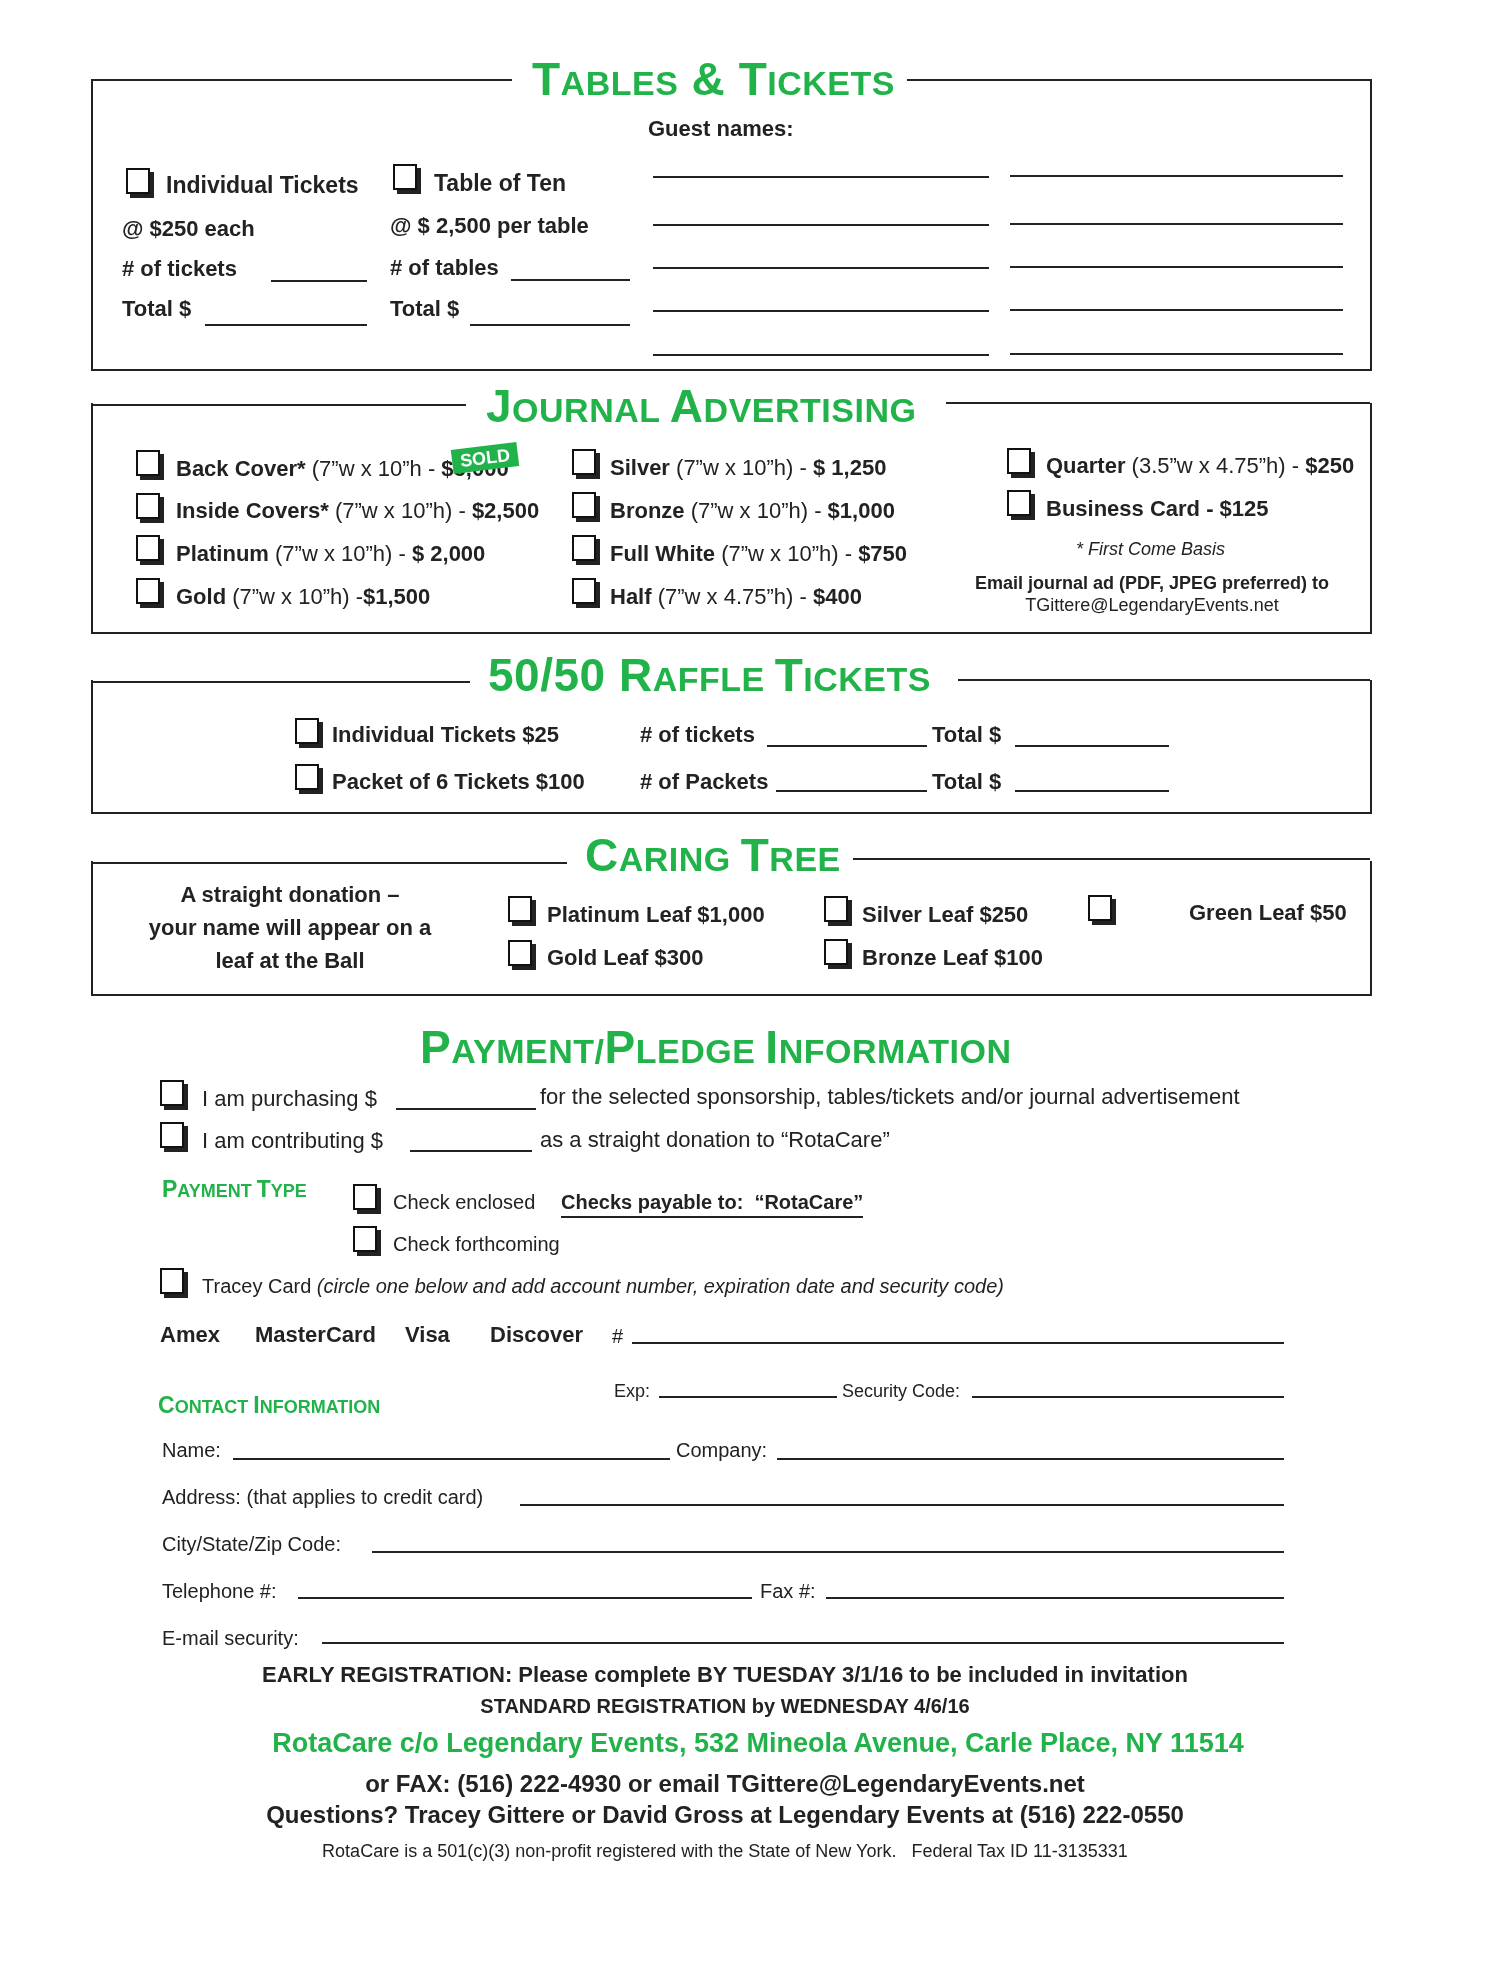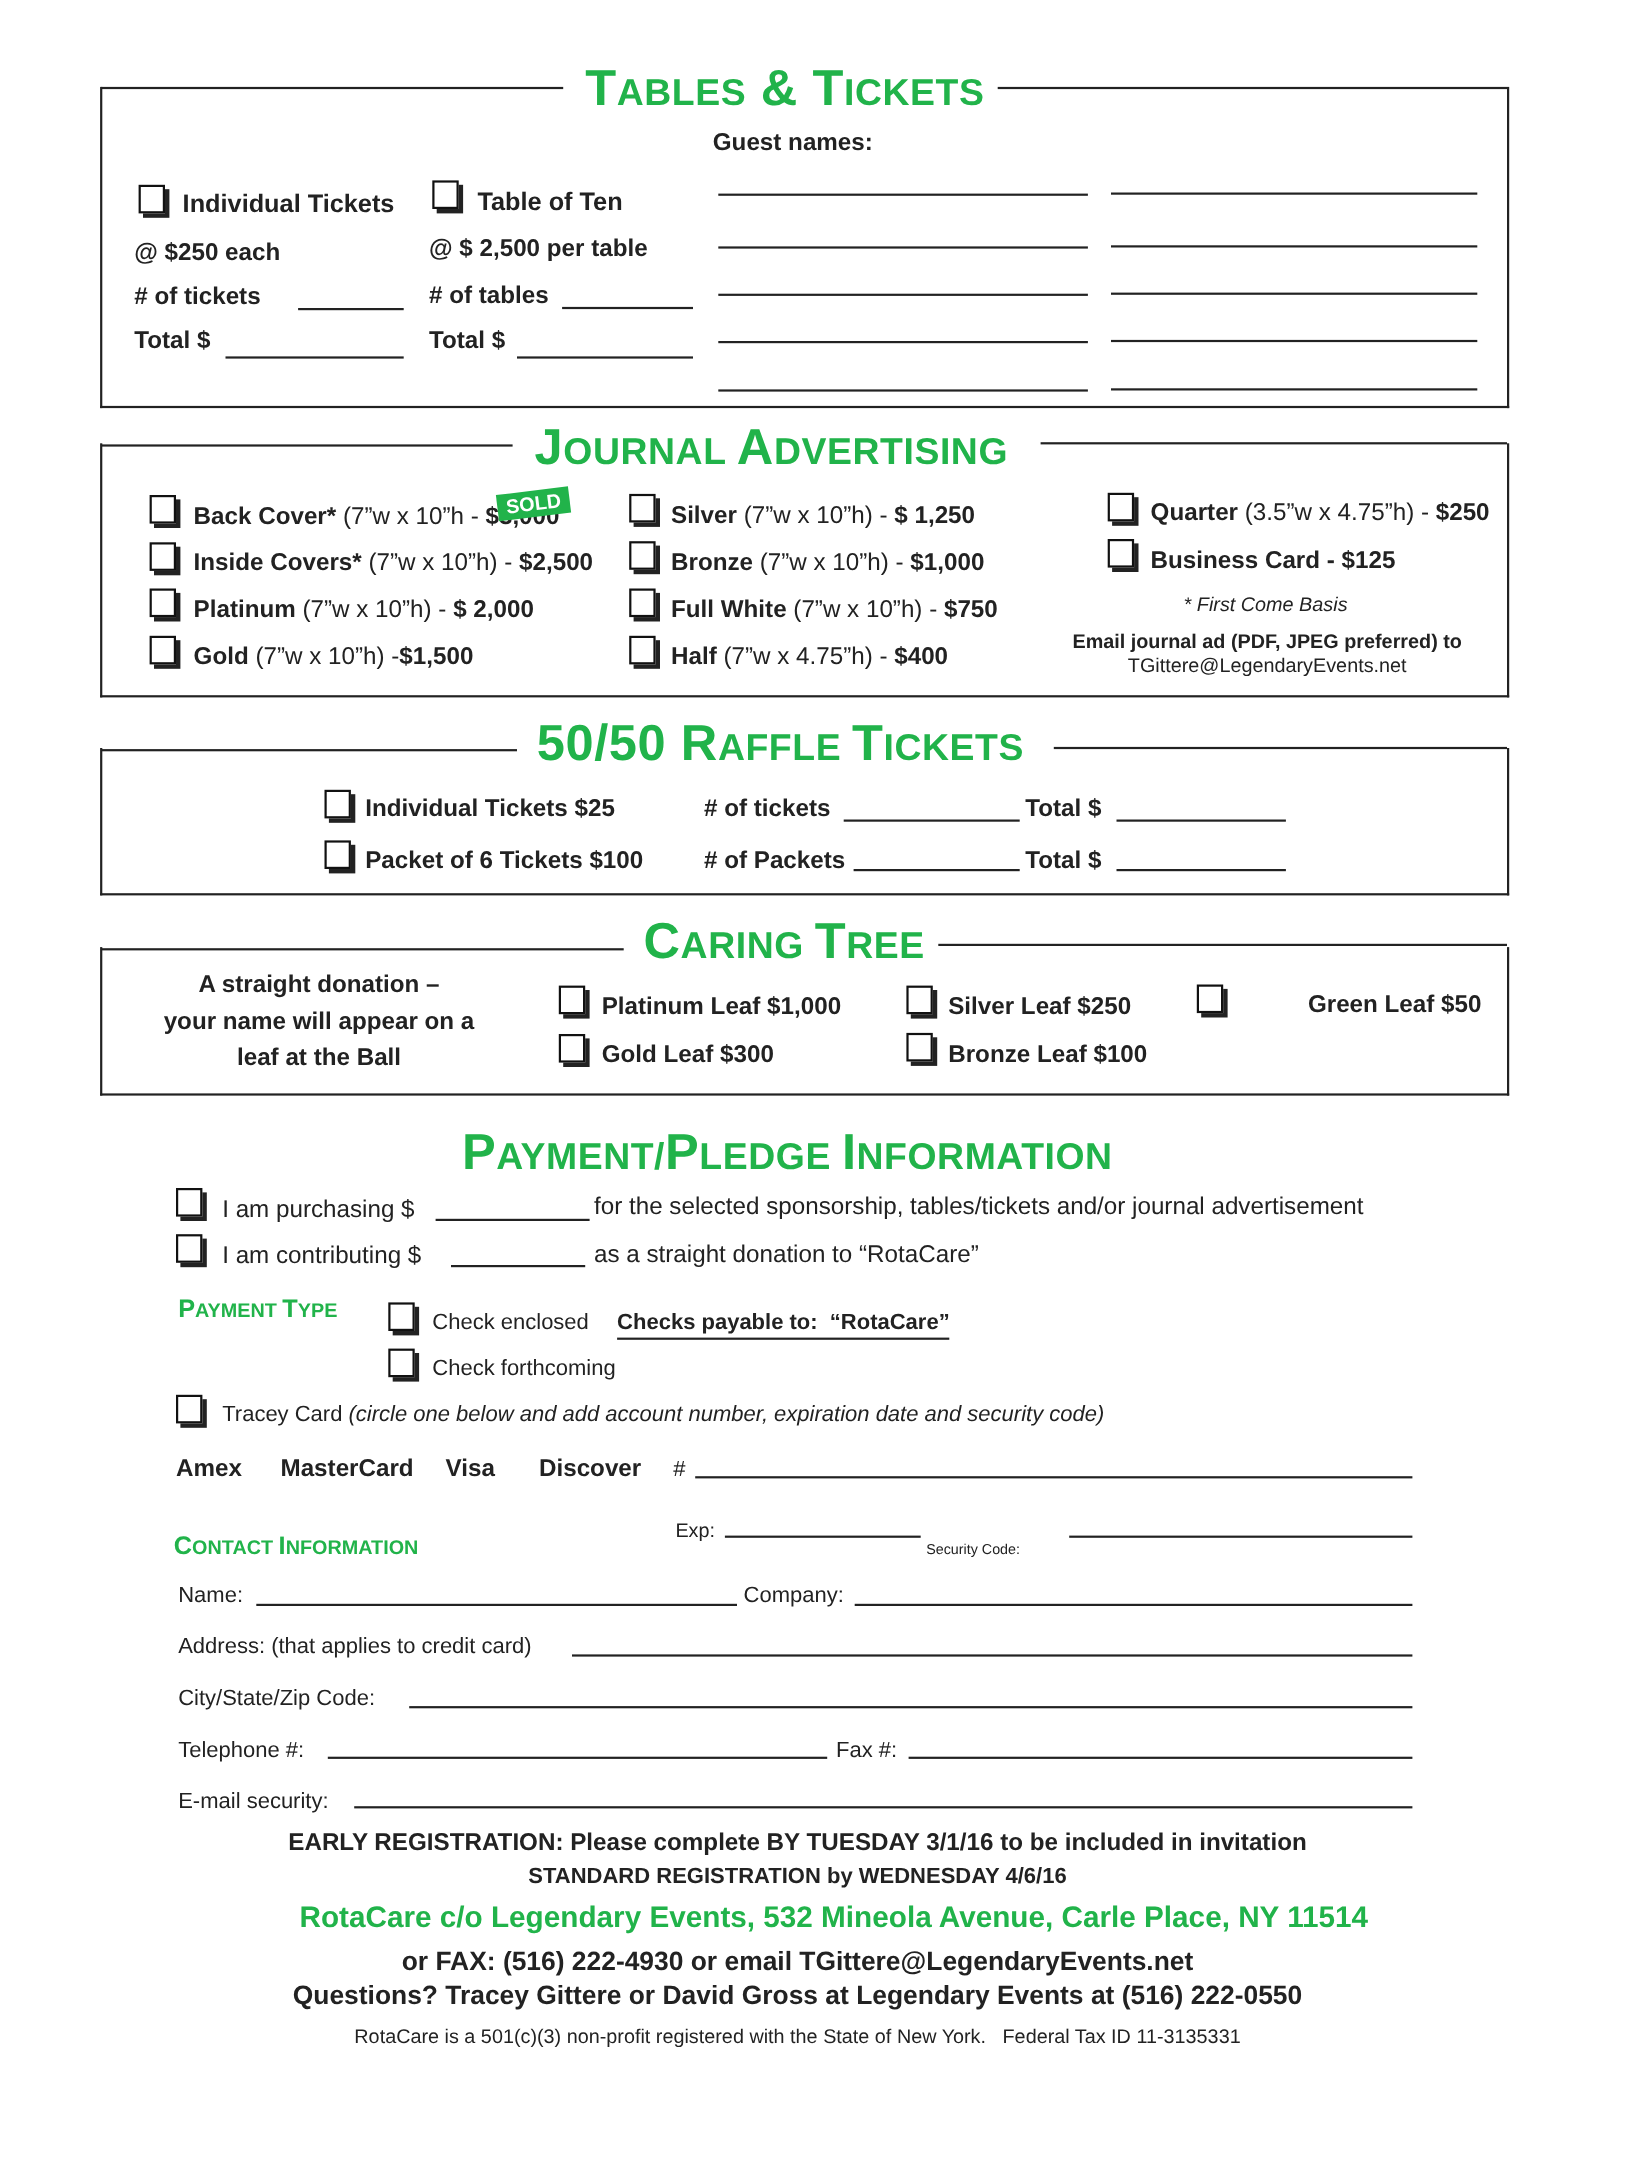--- a/index.html
+++ b/index.html
@@ -169,21 +169,21 @@
 
 <div class="t b" style="left:160px;top:1324px;">Amex</div>
 <div class="t b" style="left:255px;top:1324px;">MasterCard</div>
 <div class="t b" style="left:405px;top:1324px;">Visa</div>
 <div class="t b" style="left:490px;top:1324px;">Discover</div>
 <div class="t" style="left:612px;top:1326px;font-size:20px;">#</div>
 <div class="blank" style="left:632px;top:1342px;width:652px;"></div>
 
 <div class="t" style="left:614px;top:1382px;font-size:18px;">Exp:</div>
 <div class="blank" style="left:659px;top:1396px;width:178px;"></div>
-<div class="t" style="left:842px;top:1382px;font-size:13px;margin-top:20px;">Security Code:</div>
+<div class="t" style="left:842px;top:1382px;font-size:18px;">Security Code:</div>
 <div class="blank" style="left:972px;top:1396px;width:312px;"></div>
 
 <div class="t b green" style="left:158px;top:1394px;font-size:23px;">
   <span>C</span><span style="font-size:18px;white-space:pre">ONTACT </span><span>I</span><span style="font-size:18px">NFORMATION</span>
 </div>
 
 <div class="t" style="left:162px;top:1440px;font-size:20px;">Name:</div>
 <div class="blank" style="left:233px;top:1458px;width:437px;"></div>
 <div class="t" style="left:676px;top:1440px;font-size:20px;">Company:</div>
 <div class="blank" style="left:777px;top:1458px;width:507px;"></div>

